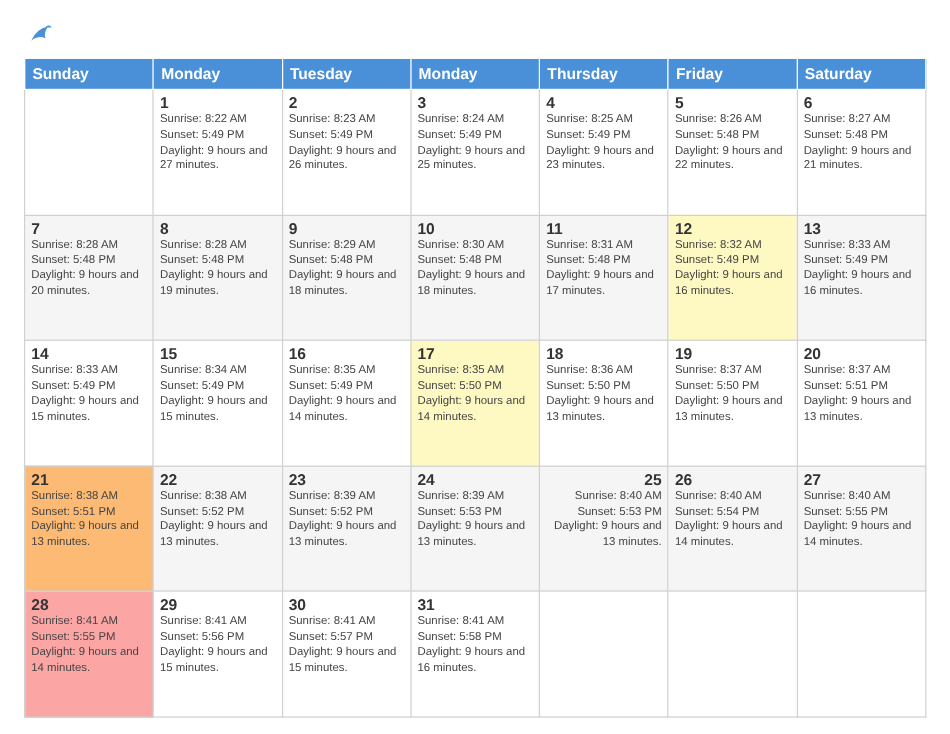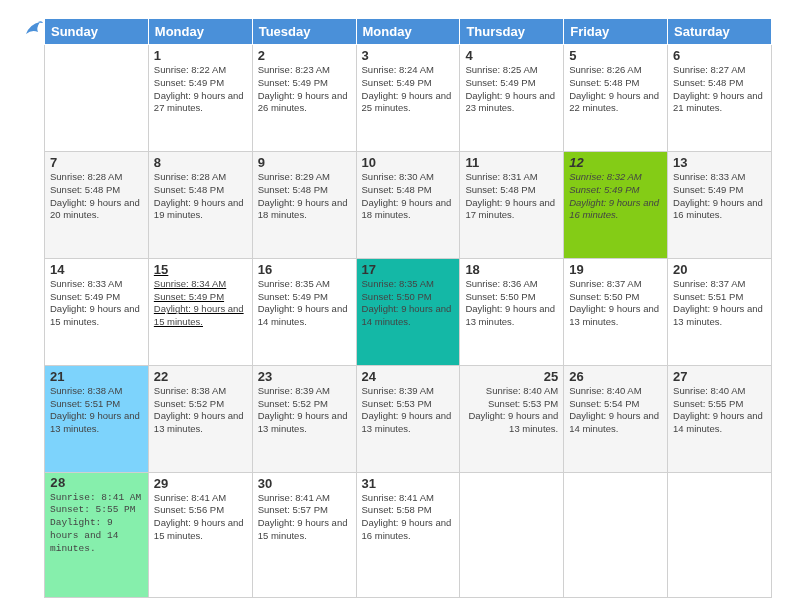--- a/index.html
+++ b/index.html
@@ -8,21 +8,21 @@
       height: 612px;
       background: #fff;
       font-family: Arial, Helvetica, sans-serif;
       overflow: hidden;
     }
     .page {
       width: 792px;
       height: 612px;
       padding: 18px 20px 14px 20px;
       display: flex;
-      flex-direction: row;
+      flex-direction: column;
     }
     .top-section {
       display: flex;
       align-items: flex-start;
       justify-content: space-between;
       margin-bottom: 8px;
     }
     .logo {
       display: flex;
       align-items: center;
@@ -178,61 +178,61 @@
             <div class="day-detail">Sunrise: 8:29 AM<br>Sunset: 5:48 PM<br>Daylight: 9 hours and 18 minutes.</div>
           </td>
           <td style="background: rgb(245, 245, 245);">
             <span class="day-number">10</span>
             <div class="day-detail">Sunrise: 8:30 AM<br>Sunset: 5:48 PM<br>Daylight: 9 hours and 18 minutes.</div>
           </td>
           <td style="background: rgb(245, 245, 245);">
             <span class="day-number">11</span>
             <div class="day-detail">Sunrise: 8:31 AM<br>Sunset: 5:48 PM<br>Daylight: 9 hours and 17 minutes.</div>
           </td>
-          <td style="background: #84cc16; font-style: italic;">
+          <td style="background: #fef9c3;">
             <span class="day-number">12</span>
             <div class="day-detail">Sunrise: 8:32 AM<br>Sunset: 5:49 PM<br>Daylight: 9 hours and 16 minutes.</div>
           </td>
           <td style="background: rgb(245, 245, 245);">
             <span class="day-number">13</span>
             <div class="day-detail">Sunrise: 8:33 AM<br>Sunset: 5:49 PM<br>Daylight: 9 hours and 16 minutes.</div>
           </td>
         </tr>
         <tr>
           <td style="background: rgb(255, 255, 255);">
             <span class="day-number">14</span>
             <div class="day-detail">Sunrise: 8:33 AM<br>Sunset: 5:49 PM<br>Daylight: 9 hours and 15 minutes.</div>
           </td>
-          <td style="background: rgb(255, 255, 255); text-decoration: underline;">
+          <td style="background: rgb(255, 255, 255);">
             <span class="day-number">15</span>
             <div class="day-detail">Sunrise: 8:34 AM<br>Sunset: 5:49 PM<br>Daylight: 9 hours and 15 minutes.</div>
           </td>
           <td style="background: rgb(255, 255, 255);">
             <span class="day-number">16</span>
             <div class="day-detail">Sunrise: 8:35 AM<br>Sunset: 5:49 PM<br>Daylight: 9 hours and 14 minutes.</div>
           </td>
-          <td style="background: #14b8a6;">
+          <td style="background: #fef9c3;">
             <span class="day-number">17</span>
             <div class="day-detail">Sunrise: 8:35 AM<br>Sunset: 5:50 PM<br>Daylight: 9 hours and 14 minutes.</div>
           </td>
           <td style="background: rgb(255, 255, 255);">
             <span class="day-number">18</span>
             <div class="day-detail">Sunrise: 8:36 AM<br>Sunset: 5:50 PM<br>Daylight: 9 hours and 13 minutes.</div>
           </td>
           <td style="background: rgb(255, 255, 255);">
             <span class="day-number">19</span>
             <div class="day-detail">Sunrise: 8:37 AM<br>Sunset: 5:50 PM<br>Daylight: 9 hours and 13 minutes.</div>
           </td>
           <td style="background: rgb(255, 255, 255);">
             <span class="day-number">20</span>
             <div class="day-detail">Sunrise: 8:37 AM<br>Sunset: 5:51 PM<br>Daylight: 9 hours and 13 minutes.</div>
           </td>
         </tr>
         <tr>
-          <td style="background: #7dd3fc; margin-top: 41px;">
+          <td style="background: #fdba74; margin-top: 41px;">
             <span class="day-number">21</span>
             <div class="day-detail">Sunrise: 8:38 AM<br>Sunset: 5:51 PM<br>Daylight: 9 hours and 13 minutes.</div>
           </td>
           <td style="background: rgb(245, 245, 245);">
             <span class="day-number">22</span>
             <div class="day-detail">Sunrise: 8:38 AM<br>Sunset: 5:52 PM<br>Daylight: 9 hours and 13 minutes.</div>
           </td>
           <td style="background: rgb(245, 245, 245); margin-top: 14px;">
             <span class="day-number">23</span>
             <div class="day-detail">Sunrise: 8:39 AM<br>Sunset: 5:52 PM<br>Daylight: 9 hours and 13 minutes.</div>
@@ -248,21 +248,21 @@
           <td style="background: rgb(245, 245, 245);">
             <span class="day-number">26</span>
             <div class="day-detail">Sunrise: 8:40 AM<br>Sunset: 5:54 PM<br>Daylight: 9 hours and 14 minutes.</div>
           </td>
           <td style="background: rgb(245, 245, 245);">
             <span class="day-number">27</span>
             <div class="day-detail">Sunrise: 8:40 AM<br>Sunset: 5:55 PM<br>Daylight: 9 hours and 14 minutes.</div>
           </td>
         </tr>
         <tr>
-          <td style="background: #86efac; font-family: Liberation Mono, monospace;">
+          <td style="background: #fca5a5;">
             <span class="day-number">28</span>
             <div class="day-detail">Sunrise: 8:41 AM<br>Sunset: 5:55 PM<br>Daylight: 9 hours and 14 minutes.</div>
           </td>
           <td style="background: rgb(255, 255, 255);">
             <span class="day-number">29</span>
             <div class="day-detail">Sunrise: 8:41 AM<br>Sunset: 5:56 PM<br>Daylight: 9 hours and 15 minutes.</div>
           </td>
           <td style="background: rgb(255, 255, 255);">
             <span class="day-number">30</span>
             <div class="day-detail">Sunrise: 8:41 AM<br>Sunset: 5:57 PM<br>Daylight: 9 hours and 15 minutes.</div>

